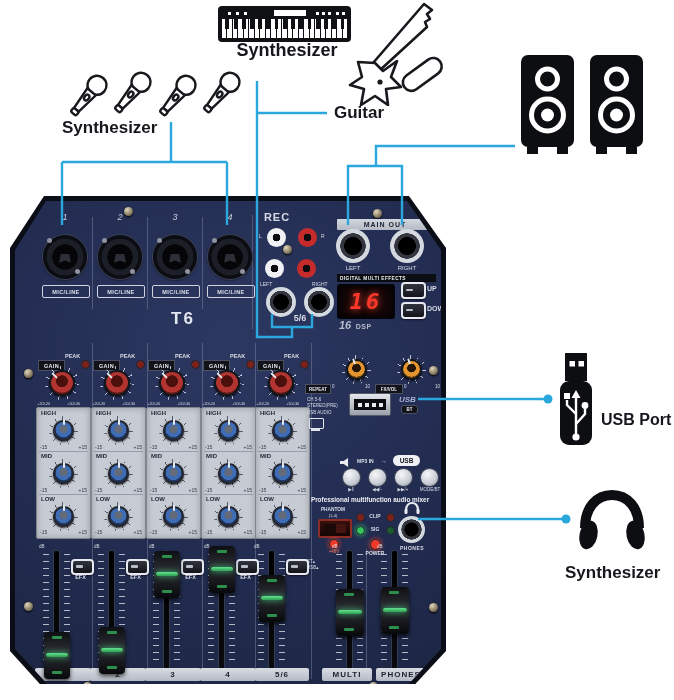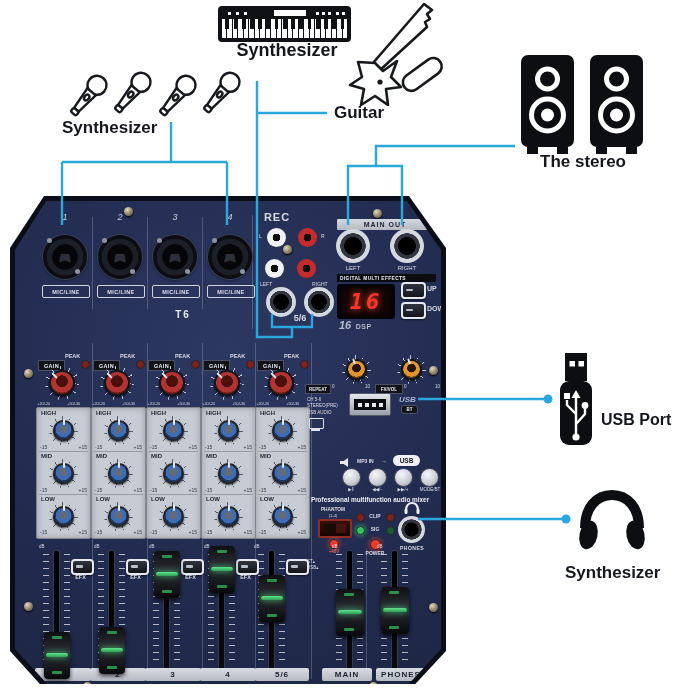--- a/index.html
+++ b/index.html
@@ -190,21 +190,20 @@
     </g>
     <g stroke="#fff" stroke-width="5" fill="none">
       <circle cx="28.5" cy="24" r="10"></circle>
         <circle cx="28.5" cy="60" r="16"></circle>
       <circle cx="97.5" cy="24" r="10"></circle>
         <circle cx="97.5" cy="60" r="16"></circle>
     </g>
     <circle cx="28.5" cy="60" r="6.5" fill="#fff"></circle>
       <circle cx="97.5" cy="60" r="6.5" fill="#fff"></circle>
   </svg>
-  <div class="clabel c" style="left:527px;top:153px;width:112px">The stereo</div>
 
   <svg class="abs" style="left:556px;top:352px" width="40" height="95" viewBox="0 0 40 95">
     <rect x="9" y="1" width="22" height="28" fill="#0d0e11"></rect>
     <rect x="13.5" y="9" width="5.5" height="5.5" fill="#fff"></rect>
     <rect x="22.5" y="9" width="5.5" height="5.5" fill="#fff"></rect>
     <rect x="4" y="29" width="32" height="64" rx="9" fill="#0d0e11"></rect>
     <g stroke="#fff" stroke-width="2.4" fill="none">
       <path d="M20 42 V85"></path>
       <path d="M20 62 L11 53 V48"></path>
       <path d="M20 72 L29 62 V57"></path>
@@ -255,21 +254,21 @@
 
       <div class="xlr" style="left:28px;top:34px"></div>
       <div class="xlr" style="left:83px;top:34px"></div>
       <div class="xlr" style="left:138px;top:34px"></div>
       <div class="xlr" style="left:193px;top:34px"></div>
       <div class="micline" style="left:27px;top:84px">MIC/LINE</div>
       <div class="micline" style="left:82px;top:84px">MIC/LINE</div>
       <div class="micline" style="left:137px;top:84px">MIC/LINE</div>
       <div class="micline" style="left:192px;top:84px">MIC/LINE</div>
 
-      <span class="t b c" style="left:148px;top:109px;width:40px;font-size:10px;letter-spacing:2px;color:#e4e8f0">T6</span>
+      <span class="t b c" style="left:148px;top:109px;width:40px;font-size:17px;letter-spacing:2px;color:#e4e8f0">T6</span>
 
       <span class="t s11 b c" style="left:242px;top:11px;width:40px;letter-spacing:1px;color:#d4d9e3">REC</span>
       <span class="t s5" style="left:244px;top:33px">L</span>
       <div class="rca wh" style="left:252px;top:27px"></div>
       <div class="rca rd" style="left:283px;top:27px"></div>
       <span class="t s5" style="left:306px;top:33px">R</span>
       <div class="rca wh" style="left:250px;top:58px"></div>
       <div class="rca rd" style="left:282px;top:58px"></div>
       <span class="t s5" style="left:245px;top:81px">LEFT</span>
       <span class="t s5" style="left:297px;top:81px">RIGHT</span>
@@ -600,19 +599,19 @@
         <div class="slot"></div>
         <div class="ticks" style="left:34px"></div>
         <div class="cap" style="top:42px;width:28px;left:13px"></div>
       </div>
 
       <div class="chbar" style="left:20px;width:56px">1</div>
       <div class="chbar" style="left:75px;width:56px">2</div>
       <div class="chbar" style="left:130px;width:56px">3</div>
       <div class="chbar" style="left:185px;width:56px">4</div>
       <div class="chbar" style="left:240px;width:54px">5/6</div>
-      <div class="chbar" style="left:307px;width:50px">MAIN</div>
+      <div class="chbar" style="left:307px;width:50px">MULTI</div>
       <div class="chbar" style="left:361px;width:50px">PHONES</div>
 
     </div>
    </div>
   </div>
 </div>
 
 </body></html>

